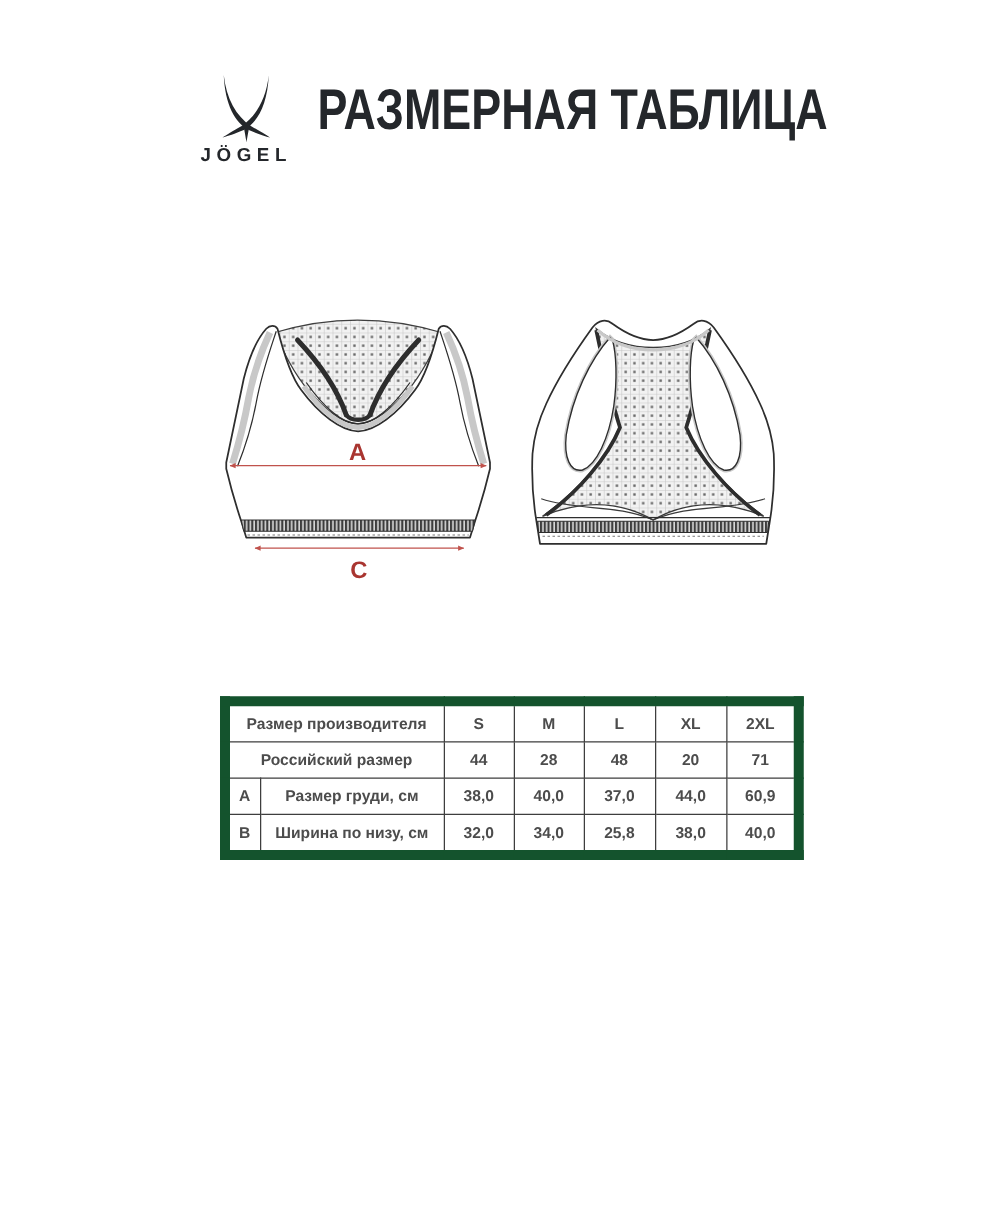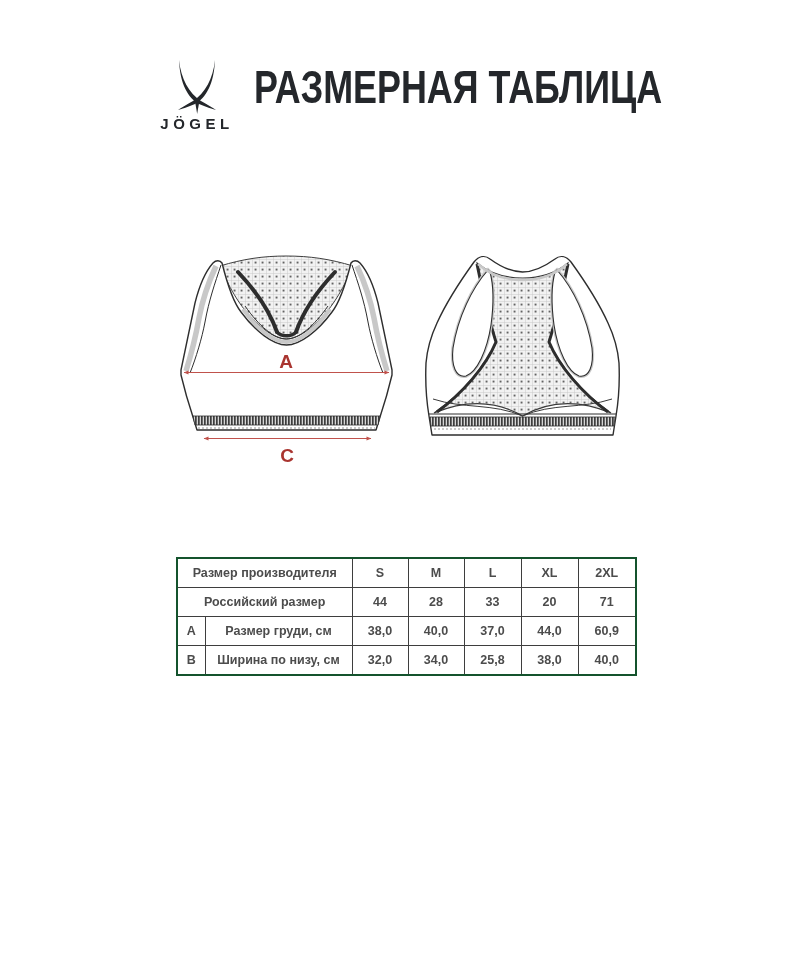--- a/index.html
+++ b/index.html
@@ -11,21 +11,21 @@
   .page-title{
     position:absolute;left:254px;top:64px;margin:0;
     font-size:46px;font-weight:700;color:#24272b;line-height:1.0;
     letter-spacing:0px;white-space:nowrap;
     transform:scaleX(0.78);transform-origin:0 0;
   }
   .figure{position:absolute;left:0;top:248px;width:806px;height:225px;}
   .table-wrap{position:absolute;left:176px;top:557px;}
   table.size{
     border-collapse:collapse;table-layout:fixed;width:459px;
-    border:2px solid #14532d;
+    border:8px solid #14532d;
     padding-left:32px;
   }
   table.size td{
     border:1px solid #3e3e3e;height:28px;padding:0;
     text-align:center;vertical-align:middle;
     font-size:12.5px;font-weight:700;color:#4c4c4c;
     overflow:hidden;white-space:nowrap;
   }
   td.lbl{font-size:13px;color:#3b3b3b;}
   td.letter{font-size:13px;color:#3b3b3b;}
@@ -154,21 +154,21 @@
         <td class="val">S</td>
         <td class="val">M</td>
         <td class="val">L</td>
         <td class="val">XL</td>
         <td class="val">2XL</td>
       </tr>
       <tr>
         <td class="lbl" colspan="2">Российский размер</td>
         <td class="val">44</td>
         <td class="val">28</td>
-        <td class="val">33</td>
+        <td class="val">48</td>
         <td class="val">20</td>
         <td class="val">71</td>
       </tr>
       <tr>
         <td class="letter">A</td>
         <td class="mlabel">Размер груди, см</td>
         <td class="val">38,0</td>
         <td class="val">40,0</td>
         <td class="val">37,0</td>
         <td class="val">44,0</td>

